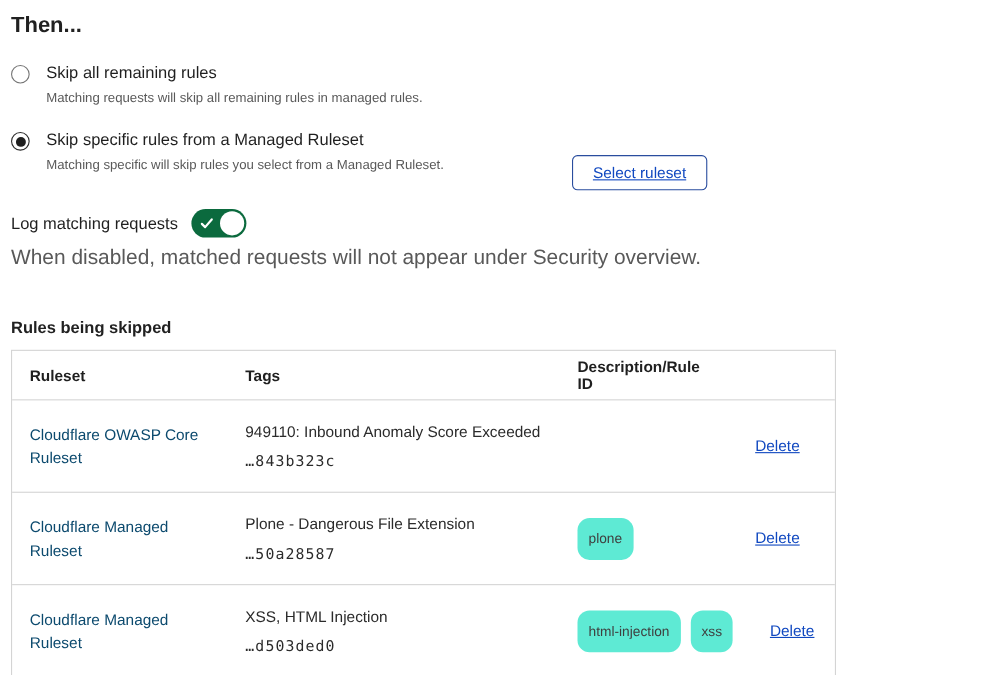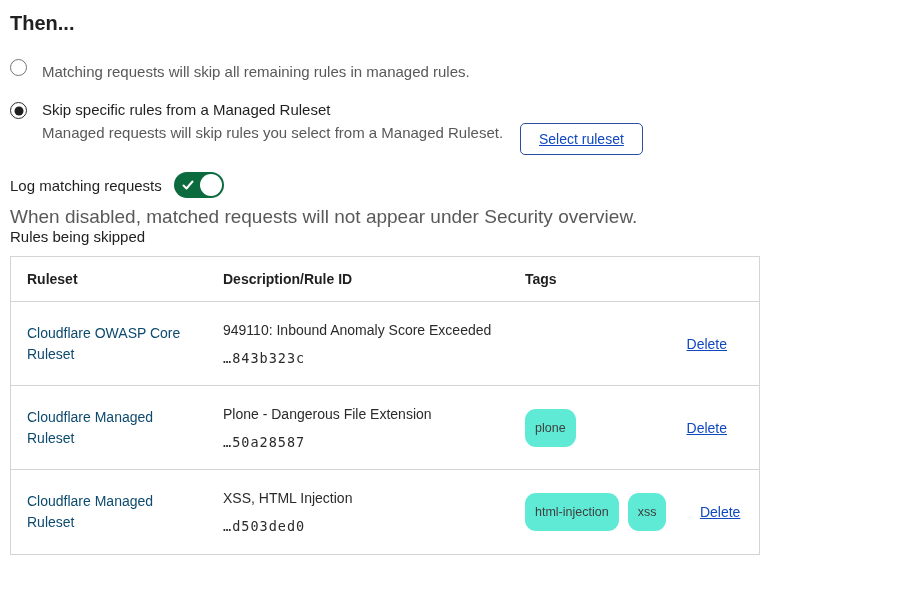--- a/index.html
+++ b/index.html
@@ -46,21 +46,21 @@
     position: absolute;
     left: 50%; top: 50%;
     width: 9px; height: 9px;
     transform: translate(-50%, -50%);
     border-radius: 50%;
     background: #1f1f1f;
   }
   .option-text { margin-left: 15px; }
   .option-label { font-size: 15px; color: #1f1f1f; line-height: 18px; }
   .option-desc {
-    font-size: 15px;
+    font-size: 12px;
     color: #595959;
     margin-top: 5px;
     line-height: 17px;
   }
   .select-ruleset-btn {
     position: absolute;
     left: 510px;
     top: -6px;
     border: 1px solid #2a4d9e;
     border-radius: 5px;
@@ -104,22 +104,23 @@
   }
   .log-desc {
     font-size: 19px;
     color: #595959;
     margin-top: 8px;
   }
 
   
   .table-heading {
     font-size: 15px;
-    font-weight: 400;
+    font-weight: 700;
     color: #212121;
+    margin-top: 44px;
   }
   .rules-table {
     margin-top: 11px;
     border: 1px solid #d4d4d4;
     width: 750px;
   }
   .t-row {
     display: grid;
     grid-template-columns: 196px 302px 1fr 74px;
     padding: 0 32px 0 16px;
@@ -179,29 +180,30 @@
 
 <div class="page">
 
   <div class="section-heading">Then...</div>
 
   <div class="options">
 
     <div class="option-row">
       <div class="radio"></div>
       <div class="option-text">
+        <div class="option-label">Skip all remaining rules</div>
         <div class="option-desc">Matching requests will skip all remaining rules in managed rules.</div>
       </div>
     </div>
 
     <div class="option-row">
       <div class="radio selected"></div>
       <div class="option-text">
         <div class="option-label">Skip specific rules from a Managed Ruleset</div>
-        <div class="option-desc">Managed requests will skip rules you select from a Managed Ruleset.</div>
+        <div class="option-desc">Matching specific will skip rules you select from a Managed Ruleset.</div>
       </div>
       <button class="select-ruleset-btn">Select ruleset</button>
     </div>
 
   </div>
 
   <div class="log-row">
     <span class="log-label">Log matching requests</span>
     <div class="toggle" id="log-toggle">
       <svg class="check" viewBox="0 0 12 12">
@@ -211,22 +213,22 @@
     </div>
   </div>
   <div class="log-desc">When disabled, matched requests will not appear under Security overview.</div>
 
   <div class="table-heading">Rules being skipped</div>
 
   <div class="rules-table">
 
     <div class="t-row t-header">
       <div class="th">Ruleset</div>
+      <div class="th">Tags</div>
       <div class="th">Description/Rule ID</div>
-      <div class="th">Tags</div>
       <div class="th"></div>
     </div>
 
     <div class="t-row t-body-row">
       <div class="cell-ruleset">Cloudflare OWASP Core Ruleset</div>
       <div class="cell-desc">
         <div class="desc-line">949110: Inbound Anomaly Score Exceeded</div>
         <div class="rule-id">…843b323c</div>
       </div>
       <div class="cell-tags"></div>

